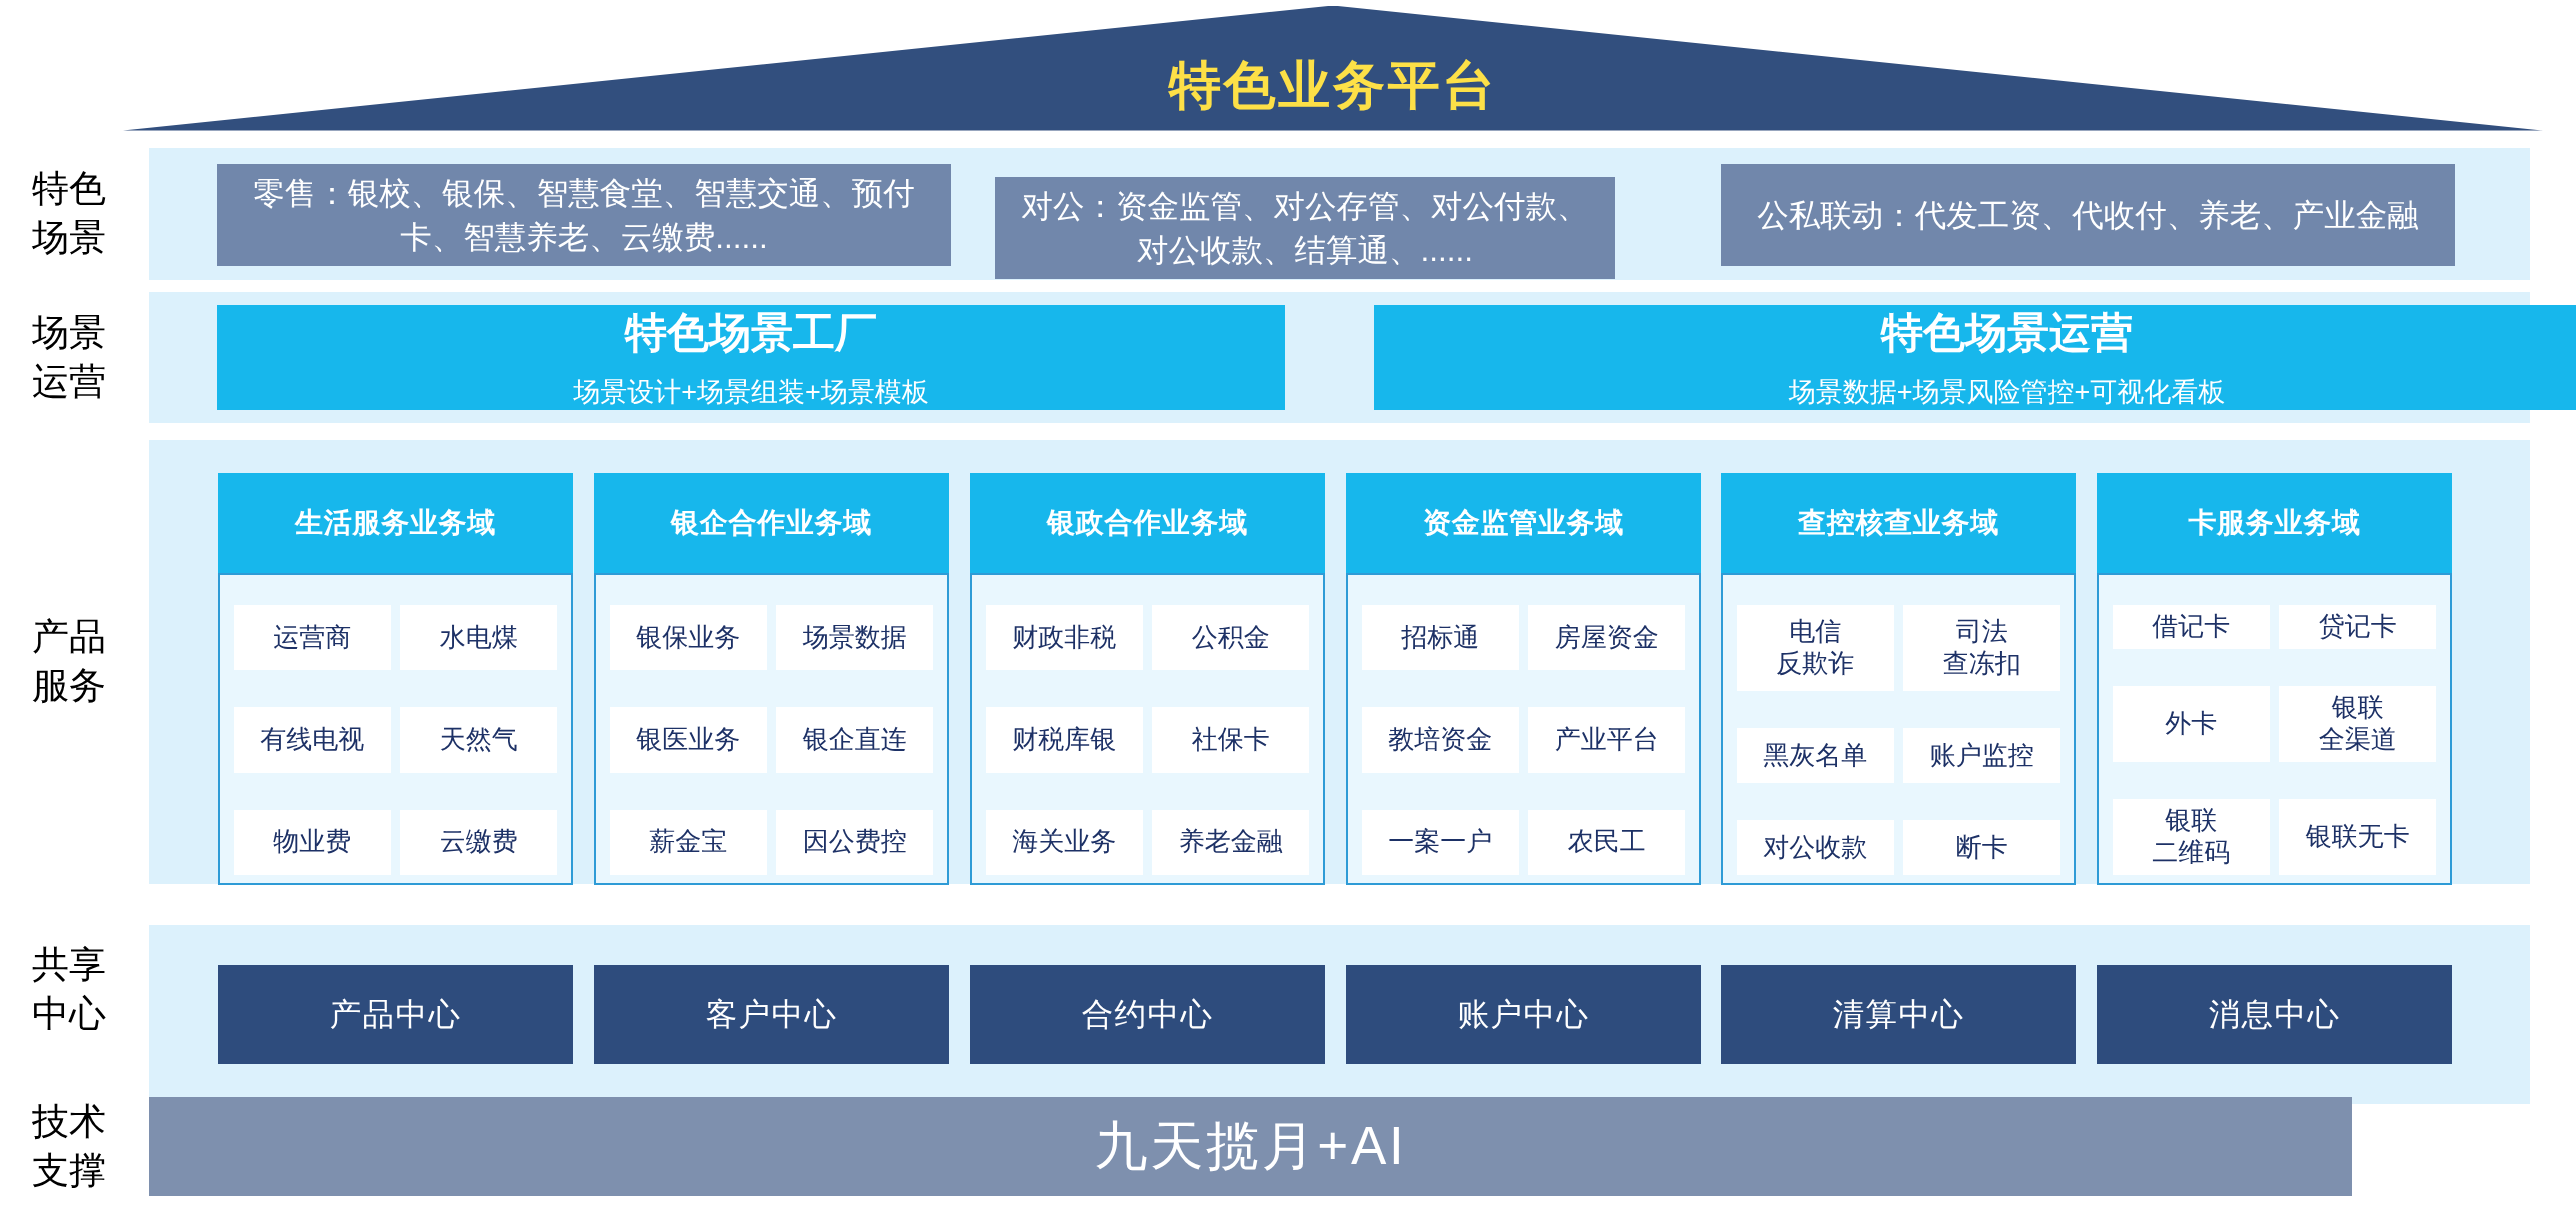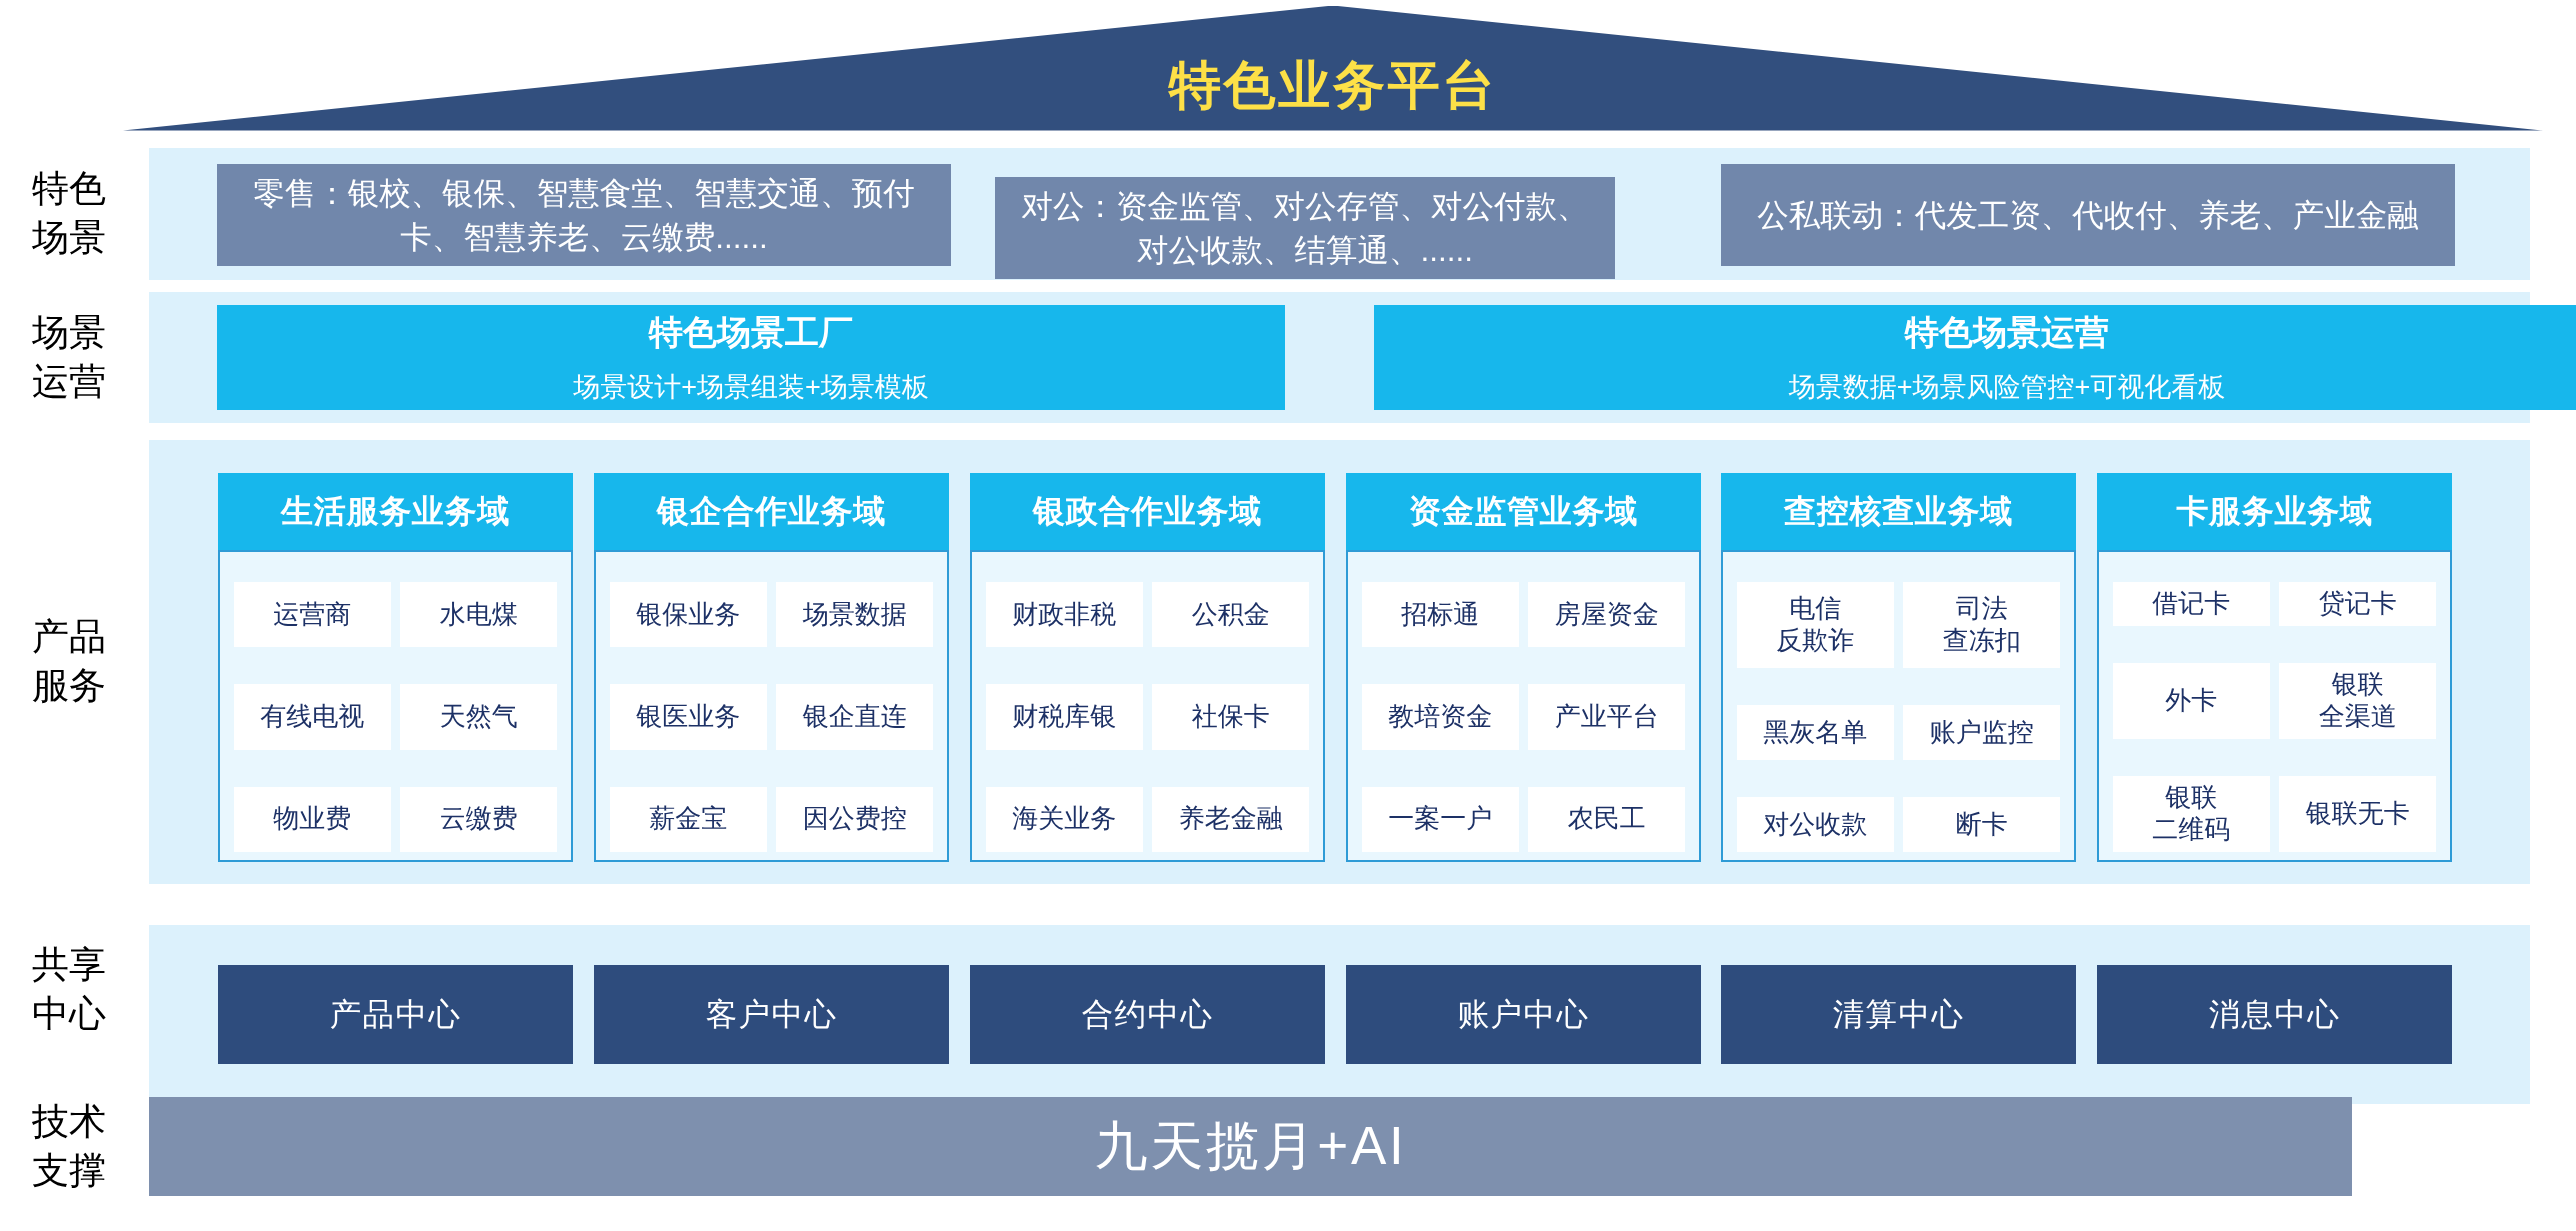--- a/index.html
+++ b/index.html
@@ -53,28 +53,28 @@
   .scene-2{left:846px;width:620px;margin-top:13px;}
   .scene-3{left:1572px;width:734px;}
   
   .ops-box{
     position:absolute;top:13px;height:105px;background:var(--cyan,#17B7EC);color:#fff;
     display:flex;flex-direction:column;align-items:center;justify-content:center;gap:12.3px;
     text-align:center;
   }
   .ops-1{left:68px;width:1068px;}
   .ops-2{left:1225px;width:1266px;text-align:right;}
-  .ops-title{font-size:34px;font-weight:700;}
+  .ops-title{font-size:42px;font-weight:700;}
   .ops-sub{font-size:27px;}
   
   .pcol{position:absolute;top:33px;width:355px;}
   .pcol-1{left:69px;}.pcol-2{left:445px;}.pcol-3{left:821px;}
   .pcol-4{left:1197px;}.pcol-5{left:1572px;}.pcol-6{left:1948px;}
   .pcol-header{
-    height:77px;background:var(--cyan,#17B7EC);color:#fff;font-size:32px;font-weight:700;
+    height:100px;background:var(--cyan,#17B7EC);color:#fff;font-size:28px;font-weight:700;
     display:flex;align-items:center;justify-content:center;letter-spacing:0.7px;
   }
   .pcol-body{
     height:312px;background:var(--panel,#E9F7FE);border:2.1px solid var(--panel-border,#2E9BD6);
     box-sizing:border-box;display:grid;grid-template-columns:1fr 1fr;
     column-gap:9.6px;row-gap:37px;padding:30px 13.7px 8.2px;
   }
   .pcell{
     background:#ffffff;color:var(--cell-text,#1D3166);font-size:26px;line-height:1.22;
     display:flex;align-items:center;justify-content:center;text-align:center;white-space:pre-line;

